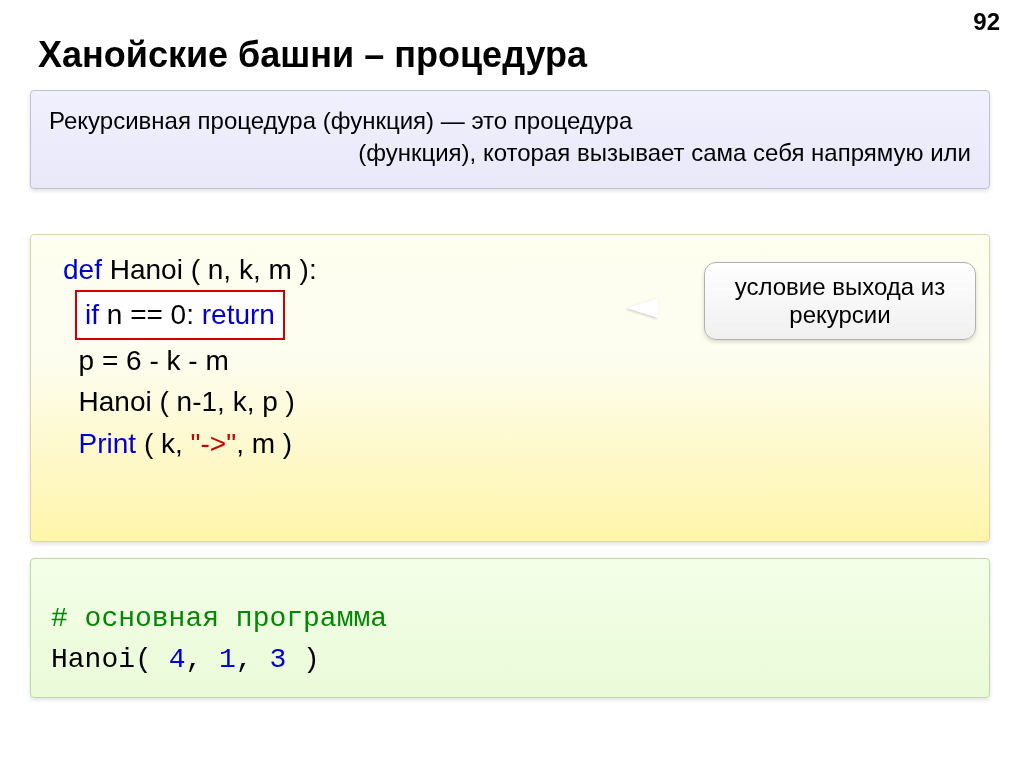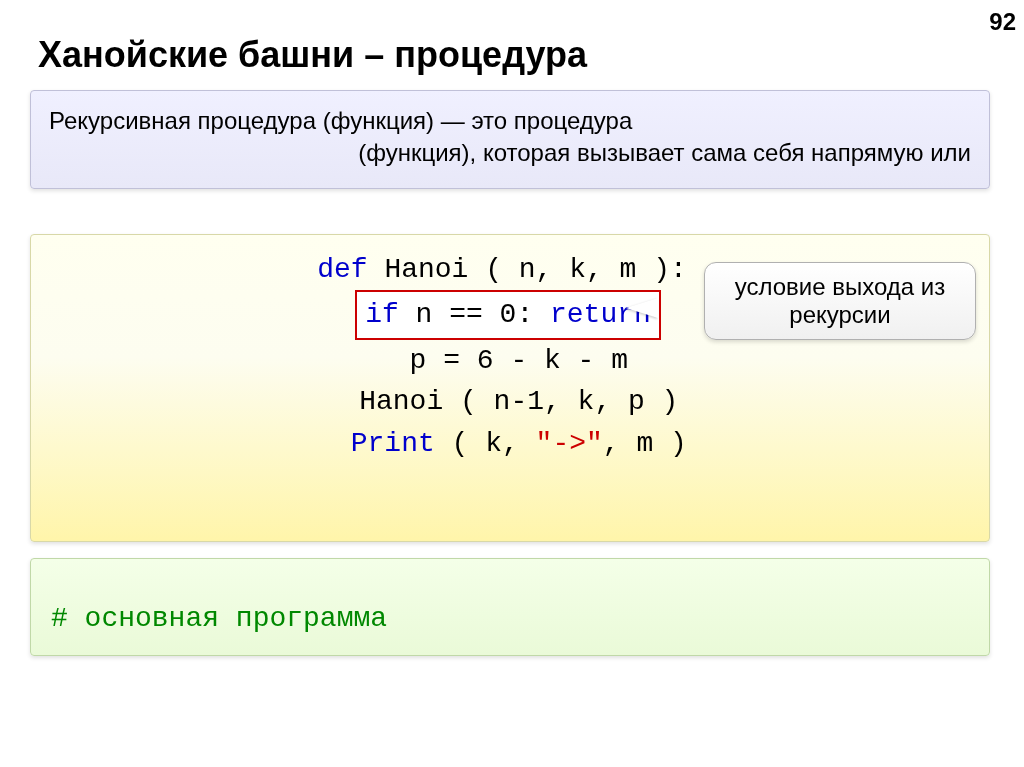--- a/index.html
+++ b/index.html
@@ -7,21 +7,21 @@
       width: 1024px;
       height: 767px;
       background: #ffffff;
       font-family: Arial, Helvetica, sans-serif;
       position: relative;
       overflow: hidden;
     }
     .page-number {
       position: absolute;
       top: 8px;
-      right: 8px;
+      right: 24px;
       font-size: 24px;
       font-weight: bold;
       color: #000;
     }
     .slide-title {
       position: absolute;
       top: 34px;
       left: 38px;
       font-size: 36px;
       font-weight: bold;
@@ -53,27 +53,26 @@
     }
     .code-box {
       position: absolute;
       top: 234px;
       left: 30px;
       width: 960px;
       height: 308px;
       background: linear-gradient(180deg, #fffff0 0%, #fdfdf0 40%, #fff5aa 100%);
       border: 1px solid #d8d8a8;
       border-radius: 4px;
-      padding: 14px 20px 16px 4px;
+      padding: 14px 20px 16px 32px;
       box-shadow: 0 2px 4px rgba(0,0,0,0.12);
-      font-family: Liberation Mono, monospace;
+      font-family: Liberation Sans, sans-serif;
       font-size: 28px;
       line-height: 1.48;
       position: absolute;
-      text-align: center;
     }
     .code-line { white-space: pre; }
     .kw { color: #0000cc; }
     .num { color: #0000cc; }
     .str { color: #cc0000; }
     .highlight-box {
       display: inline-block;
       border: 2px solid #cc0000;
       background: #ffffff;
       padding: 2px 8px;
@@ -139,13 +138,14 @@
   <div class="code-line">  p = 6 - k - m</div>
   <div class="code-line">  Hanoi ( n-1, k, p )</div>
   <div class="code-line">  <span class="kw">Print</span><span> ( k, </span><span class="str">"-&gt;"</span><span>, m )</span></div>
 </div>
 
 <div class="callout-tail"></div>
 <div class="callout">условие выхода из рекурсии</div>
 
 <div class="main-box">
   <div class="code-line comment"># основная программа</div>
+  <div class="code-line"><span>Hanoi( </span><span class="num">4</span><span>, </span><span class="num">1</span><span>, </span><span class="num">3</span><span> )</span></div>
 </div>
 
 </body></html>

